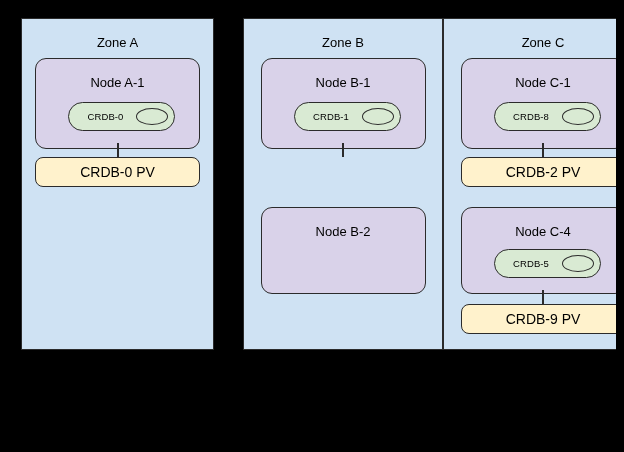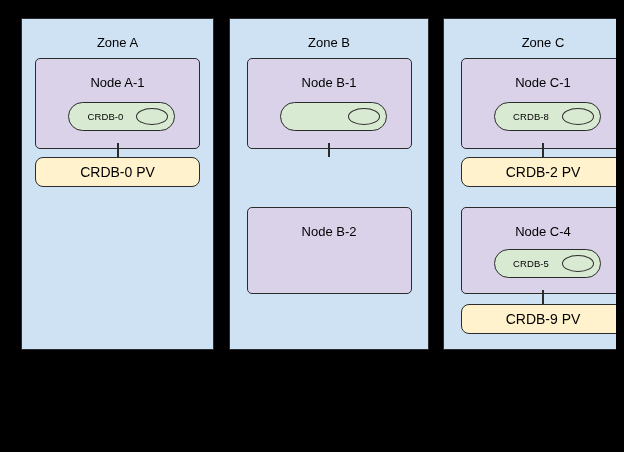--- a/index.html
+++ b/index.html
@@ -18,21 +18,21 @@
   }
   .zone-label {
     padding-top:12px; text-align:center;
     font-size:13px; line-height:16px;
   }
 
   .node {
     position:absolute; left:50%; width:165px; margin-left:-82.5px;
     background:var(--node-fill,#d9d2e9);
     border:1px solid var(--stroke,#2b2b2b);
-    border-radius:5px;
+    border-radius:11px;
   }
   .row1 { top:35px;  height:91px; }
   .row2 { top:184px; height:87px; }
   .node-label {
     padding-top:12px; text-align:center;
     font-size:13px; line-height:16px;
   }
 
   .cylinder {
     position:absolute; left:28px; top:39px; width:107px; height:29px;
@@ -65,21 +65,21 @@
     background:var(--pv-fill,#fff2cc);
     border:1px solid var(--stroke,#2b2b2b);
     border-radius:8px;
     display:flex; align-items:center; justify-content:center;
   }
   .row1-pv { top:134px;align-items:center; }
   .row2-pv { top:281px; }
   .pv-label { font-size:14px; }
 
   .zone-a { left:5px;   width:193px; }
-  .zone-b { left:213px; width:200px; }
+  .zone-b { left:227px; width:200px; }
   .zone-c { left:427px; width:200px; } 
 </style>
 </head>
 <body>
 
 <div class="stage">
 
   <section class="zone zone-a">
     <div class="zone-label">Zone A</div>
 
@@ -98,20 +98,21 @@
     </div>
   </section>
 
   <section class="zone zone-b">
     <div class="zone-label">Zone B</div>
 
     <div class="node row1">
       <div class="node-label">Node B-1</div>
       <div class="cylinder">
         <div class="cyl-cap"></div>
+        <div class="cyl-label">CRDB-1</div>
       </div>
     </div>
 
     <div class="connector row1-conn"></div>
 
 
     <div class="node row2">
       <div class="node-label">Node B-2</div>
     </div>
   </section>

